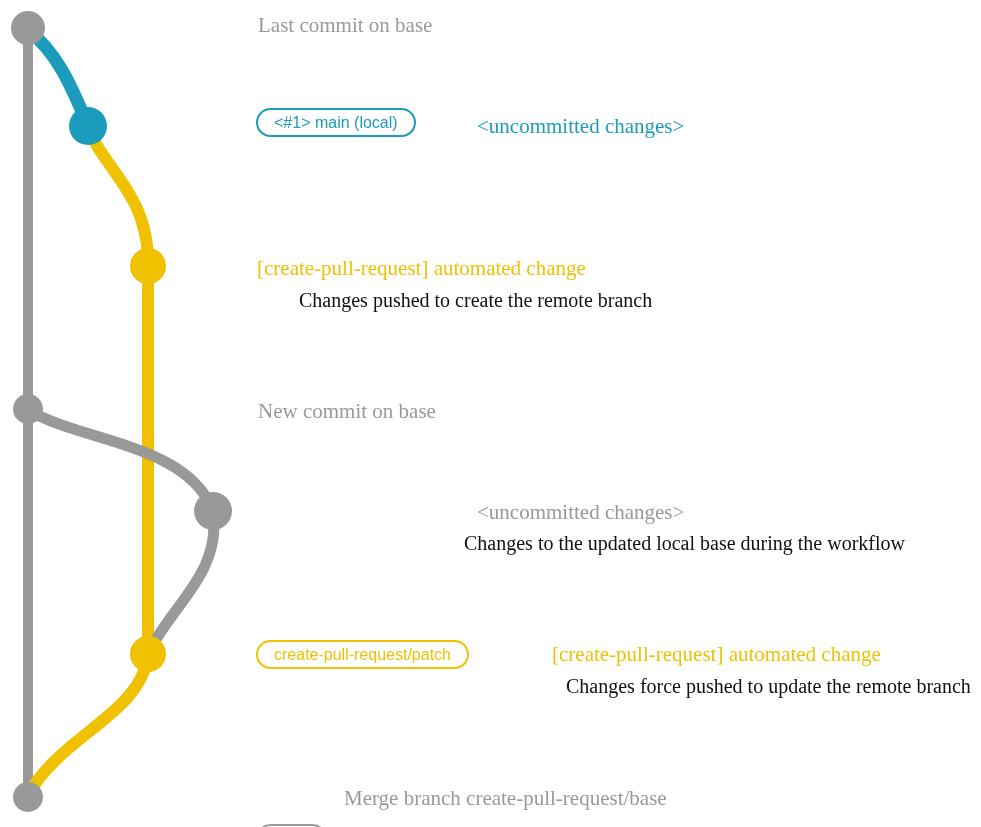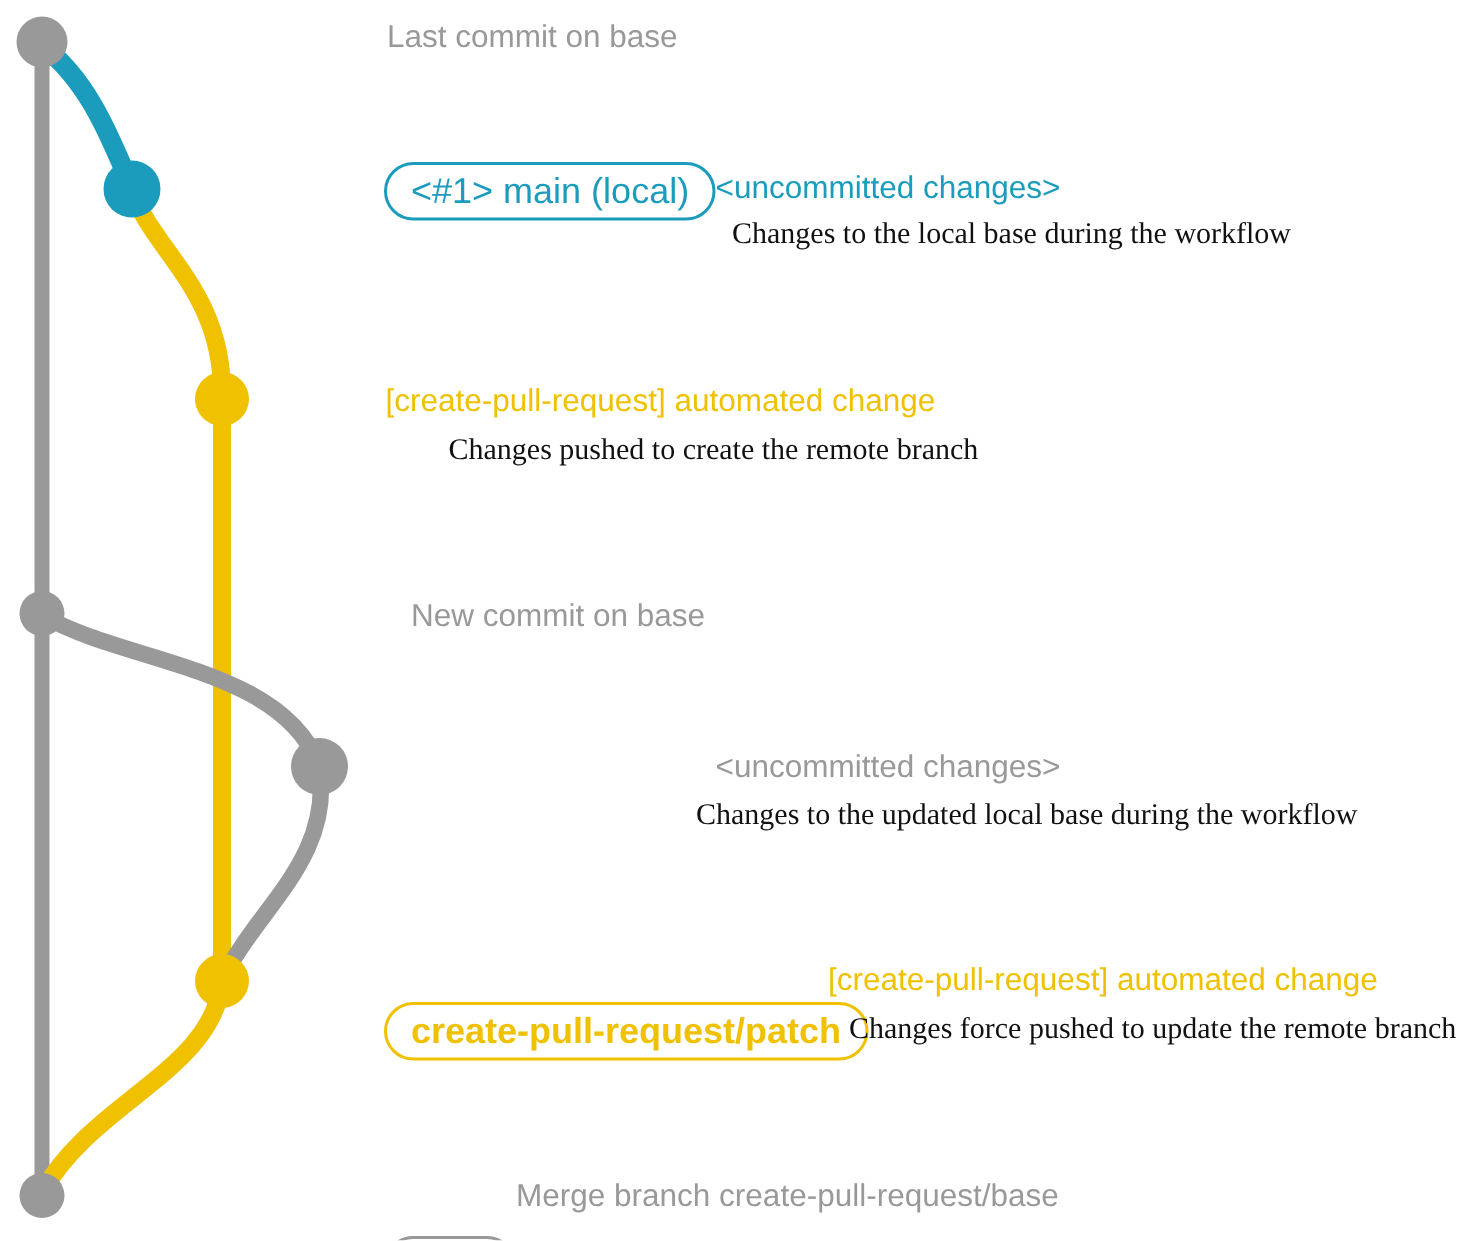--- a/index.html
+++ b/index.html
@@ -21,33 +21,33 @@
   #graph-svg{position:absolute;left:0;top:0;}
   .edge{fill:none;stroke-linecap:round;}
   .edge-gray{stroke:var(--c-gray);}
   .edge-blue{stroke:var(--c-blue);}
   .edge-yellow{stroke:var(--c-yellow);}
   .node-gray{fill:var(--c-gray);}
   .node-blue{fill:var(--c-blue);}
   .node-yellow{fill:var(--c-yellow);}
 
   .abs{position:absolute;white-space:nowrap;}
-  .sans{font-family:Liberation Sans, sans-serif;font-size:21px;line-height:24px;}
+  .sans{font-family:Liberation Serif, serif;font-size:21px;line-height:24px;}
   .serif{font-family:"Liberation Serif", serif;font-size:20px;line-height:24px;color:var(--c-black);}
   .t-gray{color:var(--c-gray);}
   .t-blue{color:var(--c-blue);}
   .t-yellow{color:var(--c-yellow);}
 
   .badge{
     position:absolute;
     display:inline-flex;align-items:center;justify-content:flex-start;
-    height:39px;padding:0 16px;
+    height:29px;padding:0 16px;
     border:2px solid;border-radius:20px;
     font-family:"Liberation Sans", sans-serif;
-    font-size:24px;white-space:nowrap;
+    font-size:16px;white-space:nowrap;
     background:var(--c-bg);
   }
   .badge-blue{border-color:var(--c-blue);color:var(--c-blue);}
   .badge-gray{border-color:var(--c-gray);color:var(--c-gray);}
   .badge-yellow{border-color:var(--c-yellow);color:var(--c-yellow);}
 </style>
 </head>
 <body>
 
 <div id="stage">
@@ -72,31 +72,30 @@
     <circle class="node-yellow" cx="148" cy="654" r="18"></circle>
     <circle class="node-gray" cx="28" cy="797" r="15"></circle>
   </svg>
 
   <div class="abs sans t-gray" style="left:258px;top:13px;">Last commit on base</div>
 
   <div class="badge badge-blue" style="left:256px;top:108px;">
     <span>&lt;#1&gt; main (local)</span>
   </div>
   <div class="abs sans t-blue" style="left:477px;top:114px;">&lt;uncommitted changes&gt;</div>
-  <div class="abs serif" style="left:488px;top:144px;">Changes to the local base during the workflow</div>
 
   <div class="abs sans t-yellow" style="left:257px;top:256px;">[create-pull-request] automated change</div>
   <div class="abs serif" style="left:269px;top:288px;margin-left:30px;">Changes pushed to create the remote branch</div>
 
-  <div class="abs sans t-gray" style="left:274px;top:399px;">New commit on base</div>
+  <div class="abs sans t-gray" style="left:258px;top:399px;">New commit on base</div>
 
   <div class="abs sans t-gray" style="left:477px;top:500px;">&lt;uncommitted changes&gt;</div>
   <div class="abs serif" style="left:464px;top:531px;">Changes to the updated local base during the workflow</div>
 
-  <div class="badge badge-yellow" style="left:256px;top:668px;font-weight:bold;">
+  <div class="badge badge-yellow" style="left:256px;top:640px;">
     <span>create-pull-request/patch</span>
   </div>
   <div class="abs sans t-yellow" style="left:552px;top:642px;">[create-pull-request] automated change</div>
   <div class="abs serif" style="left:566px;top:674px;">Changes force pushed to update the remote branch</div>
 
   <div class="badge badge-gray" style="left:256px;top:824px;text-decoration:underline;">
     <span>main</span>
   </div>
   <div class="abs sans t-gray" style="left:344px;top:786px;">Merge branch create-pull-request/base</div>
 

